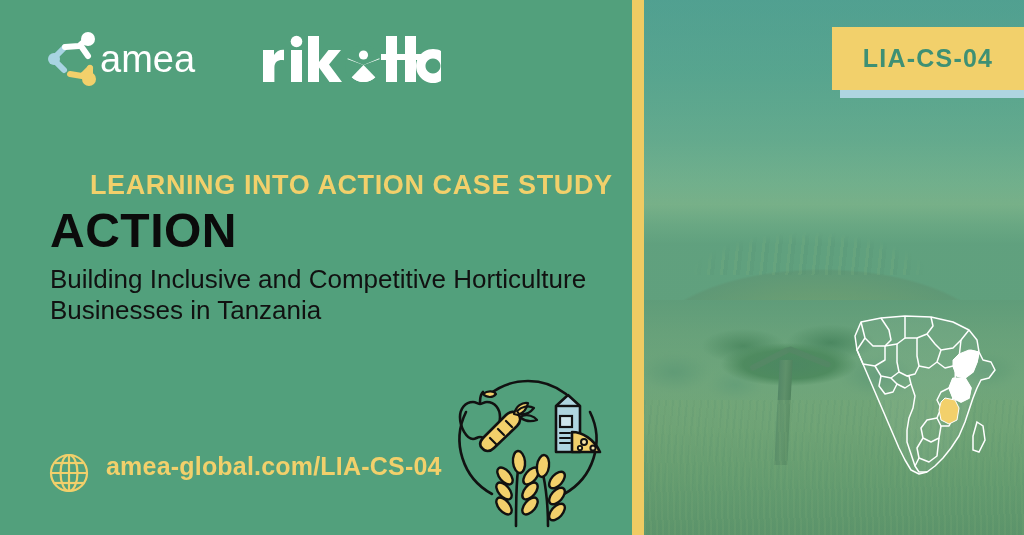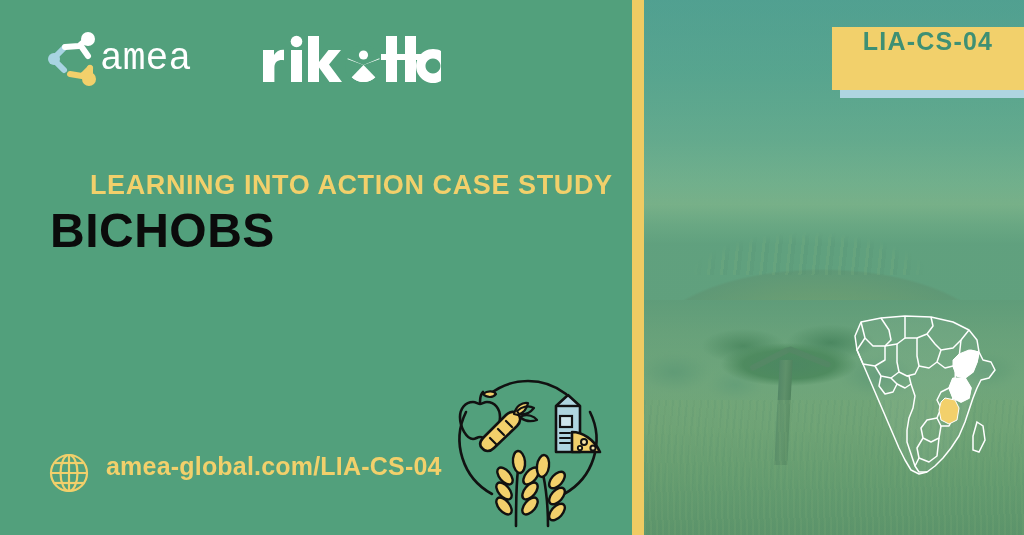--- a/index.html
+++ b/index.html
@@ -126,37 +126,37 @@
   
   .badge-shadow {
     position:absolute; left:840px; top:90px;
     width:184px; height:8px;
     background:#AFD5E0;
   }
   .badge {
     position:absolute; left:832px; top:27px;
     width:192px; height:63px;
     background:#F2D06B;
-    display:flex; justify-content:center;
+    display:flex; align-items:center; justify-content:center;
   }
   .badge-text {
     color:#3E9074;
     font-size:25px;
     font-weight:700;
     letter-spacing:1.2px;
     font-family:"Liberation Sans", sans-serif;
   }
 
   
   .logo-row { position:absolute; left:48px; top:30px; height:60px; }
   .amea-logo { position:absolute; left:0px; top:2px; width:150px; height:56px; }
   .amea-mark { position:absolute; left:0; top:0; width:58px; height:56px; }
   .amea-word {
     position:absolute; left:52px; top:8px;
-    font-family:Liberation Mono, monospace;
+    font-family:Liberation Sans, sans-serif;
     font-size:38px; color:#ffffff; letter-spacing:0px; line-height:38px;
   }
   .rikolto-logo { position:absolute; left:213px; top:4px; width:180px; height:52px; }
 
   
   .eyebrow {
     position:absolute; left:50px; top:170px;
     color:#F2D06B;
     font-size:27px;
     font-weight:700;
@@ -314,21 +314,22 @@
         <rect x="144" y="2" width="11" height="46"></rect>
         <rect x="139" y="20" width="21" height="6"></rect>
 
         <path d="M172,15 a17,17 0 1,0 0.1,0 Z M172,24.5 a7.5,7.5 0 1,1 -0.1,0 Z" fill-rule="evenodd"></path>
       </g>
     </svg>
 
   </div>
 
   <div class="eyebrow">LEARNING INTO ACTION CASE STUDY</div>
-  <div class="title">BICHOBS</div>
+  <div class="title">ACTION</div>
+  <div class="subtitle">Building Inclusive and Competitive Horticulture Businesses in Tanzania</div>
 
   <svg class="food-circle" viewBox="0 0 170 165">
     <g fill="none" stroke="#111111" stroke-width="2.6" stroke-linecap="round">
 
       <path d="M46,28 A62,62 0 0,1 122,28"></path>
 
       <path d="M22,46 A62,62 0 0,0 48,128"></path>
 
       <path d="M146,46 A62,62 0 0,1 120,128"></path>
     </g>

